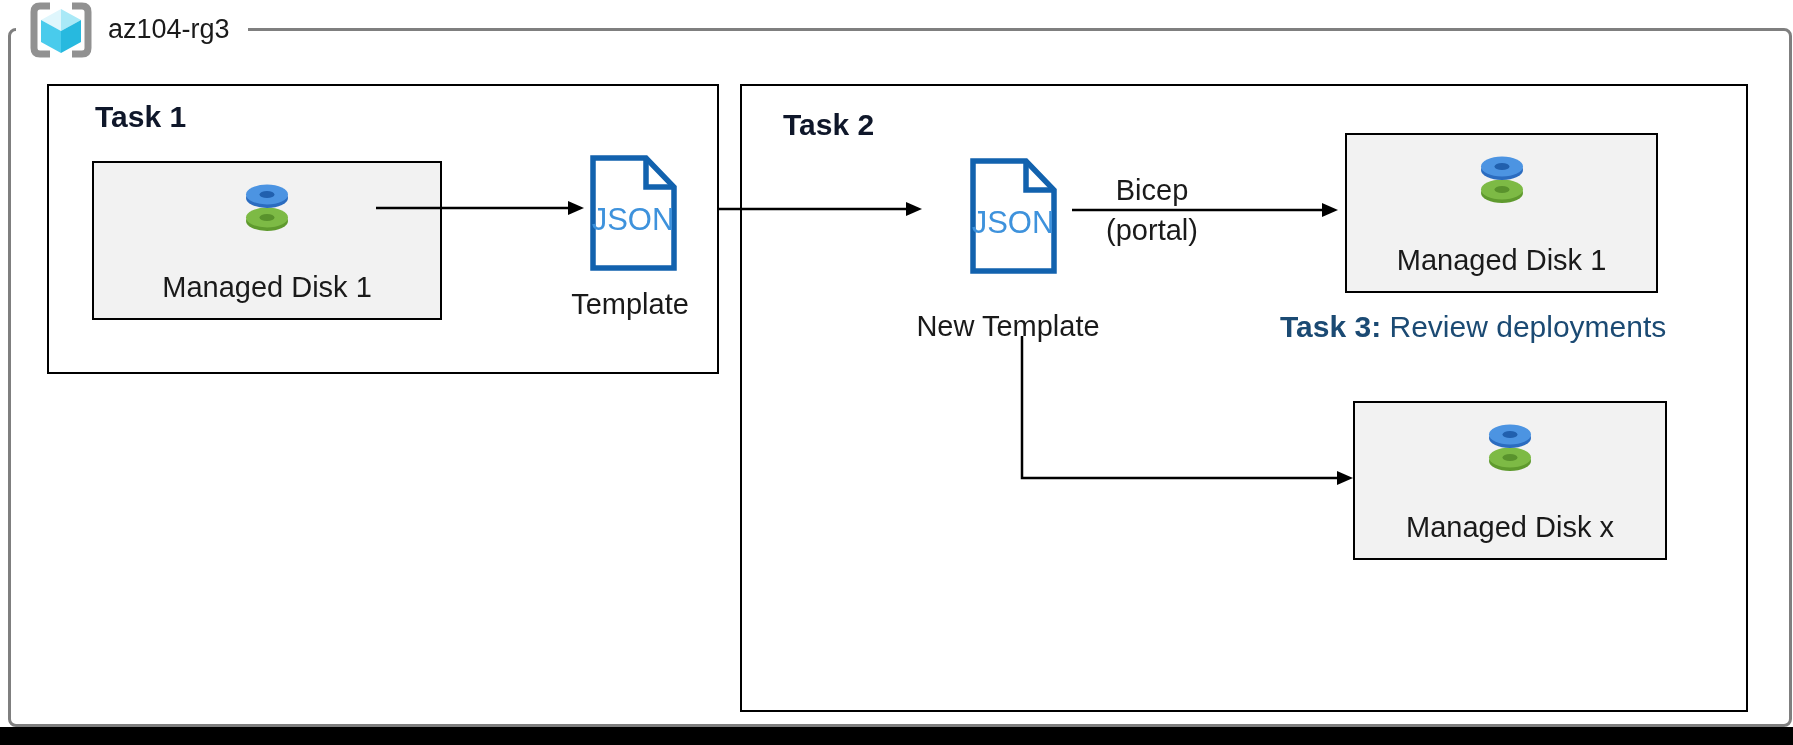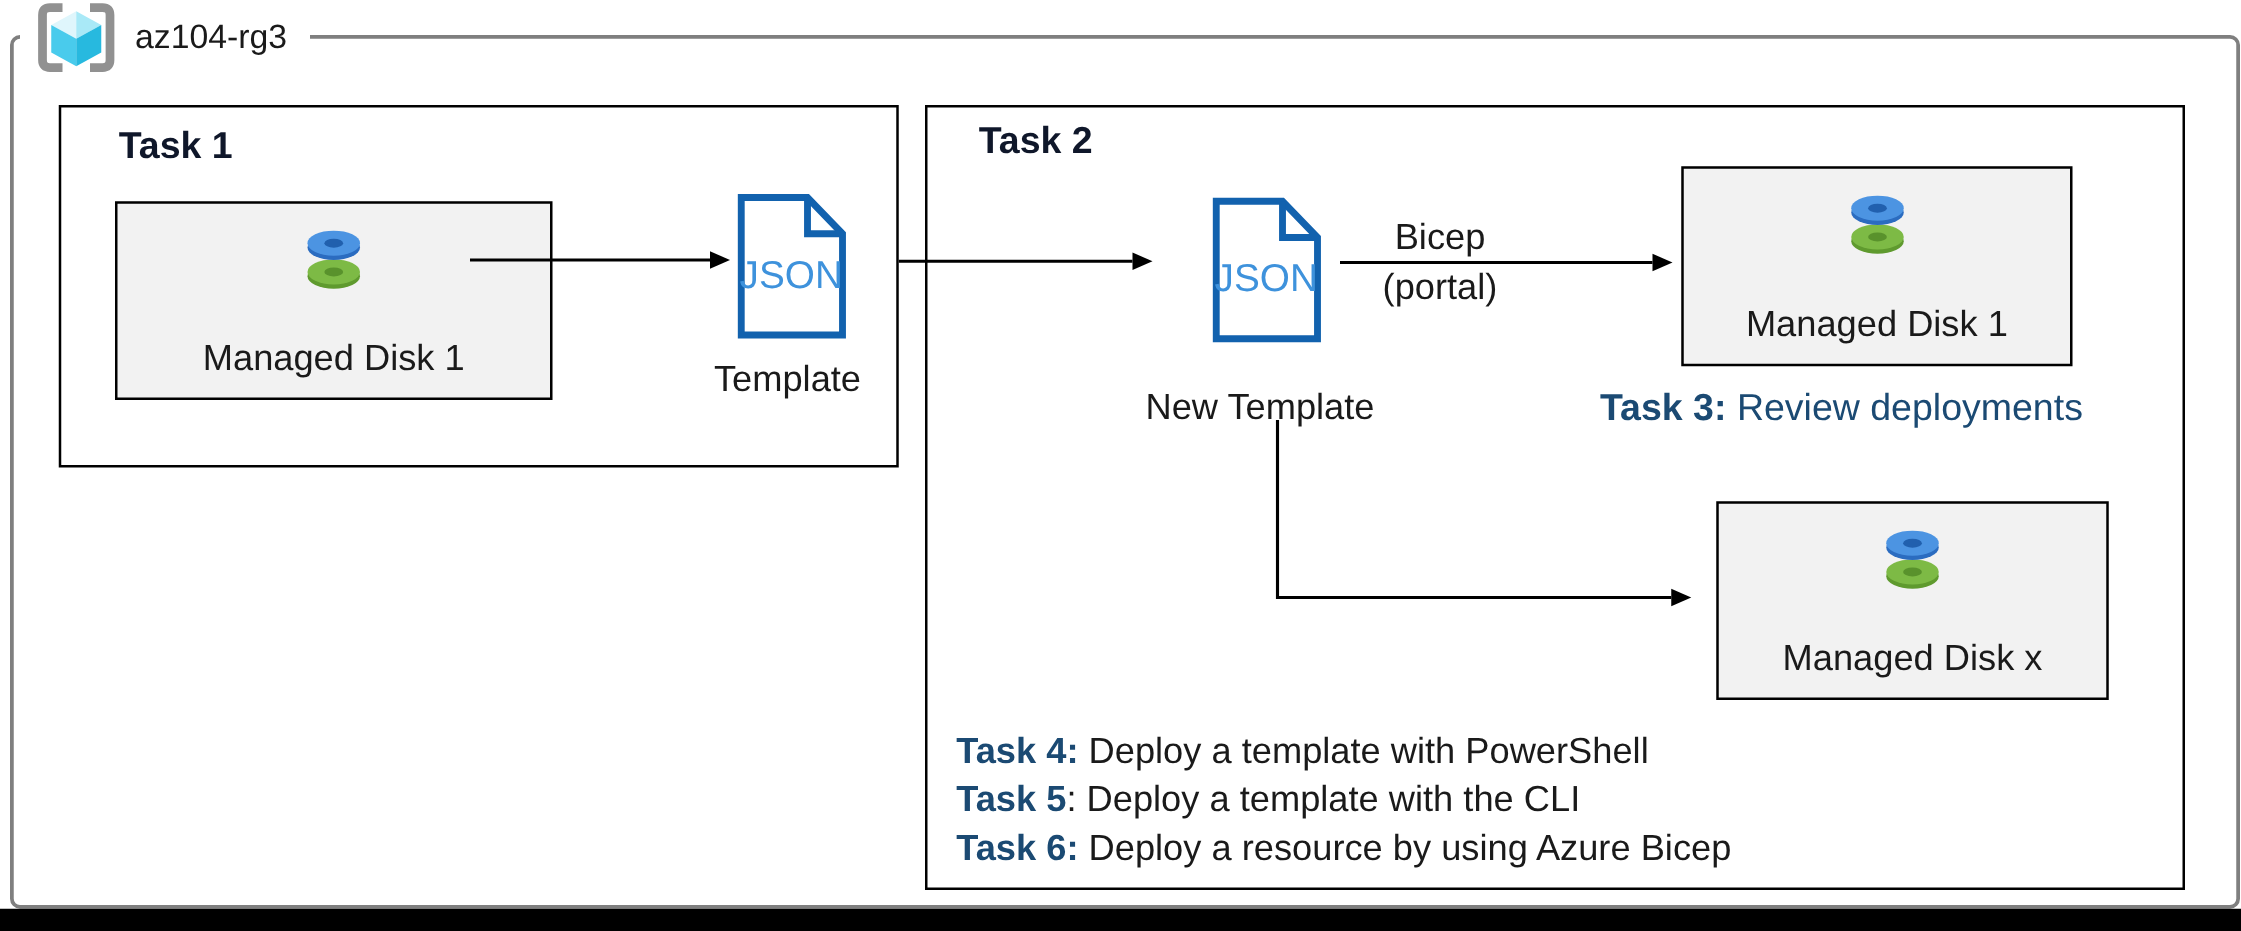--- a/index.html
+++ b/index.html
@@ -12,27 +12,27 @@
   .rg-border-gap{position:absolute;left:16px;top:24px;width:232px;height:12px;background:#fff;}
   .rg-icon{position:absolute;left:26px;top:2px;width:70px;height:56px;}
   .rg-label{position:absolute;left:108px;top:14px;font-size:27px;color:#1a1a1a;}
 
   
   .task-box{position:absolute;border:2px solid #000;background:#fff;box-sizing:border-box;}
   .task1{left:47px;top:84px;width:672px;height:290px;}
   .task2{left:740px;top:84px;width:1008px;height:628px;}
   .task-heading{position:absolute;font-size:30px;font-weight:bold;color:#0f172a;}
   .t1{left:95px;top:100px;}
-  .t2{left:783px;top:96px;}
+  .t2{left:783px;top:108px;}
 
   
   .md-box{position:absolute;background:#F2F2F2;border:2px solid #000;box-sizing:border-box;}
   .md1{left:92px;top:161px;width:350px;height:159px;}
   .md2{left:1345px;top:133px;width:313px;height:160px;}
-  .mdx{left:1353px;top:401px;width:314px;height:159px;margin-left:20px;}
+  .mdx{left:1353px;top:401px;width:314px;height:159px;}
   .disk-icon{position:absolute;left:50%;top:18px;transform:translateX(-50%);}
   .md-label{position:absolute;left:0;right:0;bottom:14px;text-align:center;
             font-size:29px;color:#1a1a1a;}
 
   
   .json-icon{position:absolute;width:94px;height:120px;}
   .j1{left:586px;top:153px;}
   .j2{left:966px;top:156px;}
   .json-icon text{font-family:"Liberation Sans",sans-serif;}
 
@@ -141,25 +141,20 @@
         <ellipse cx="26" cy="36.5" rx="21" ry="10" fill="#7DBA45"></ellipse>
         <ellipse cx="26" cy="36.5" rx="7.5" ry="3.6" fill="#59922C"></ellipse>
         <ellipse cx="26" cy="17" rx="21" ry="10" fill="#2B6CC0"></ellipse>
         <ellipse cx="26" cy="13.5" rx="21" ry="10" fill="#4C94E2"></ellipse>
         <ellipse cx="26" cy="13.5" rx="7.5" ry="3.6" fill="#2160AE"></ellipse>
       </svg>
     </div>
     <div class="md-label">Managed Disk x</div>
   </div>
 
-  <div class="task-list">
-    <div><span class="tlabel">Task 4:</span><span> Deploy a template with PowerShell</span></div>
-    <div><span class="tlabel">Task 5</span><span>: Deploy a template with the CLI</span></div>
-    <div><span class="tlabel">Task 6:</span><span> Deploy a resource by using Azure Bicep</span></div>
-  </div>
 
   <svg class="overlay" width="1793" height="745">
     <g stroke="#000" stroke-width="2.5" fill="none">
       <line x1="376" y1="208" x2="568" y2="208"></line>
       <line x1="719" y1="209" x2="906" y2="209"></line>
       <line x1="1072" y1="210" x2="1322" y2="210"></line>
       <polyline points="1022,336 1022,478 1337,478"></polyline>
     </g>
     <g fill="#000" stroke="none">
       <polygon points="568,201 584,208 568,215"></polygon>

